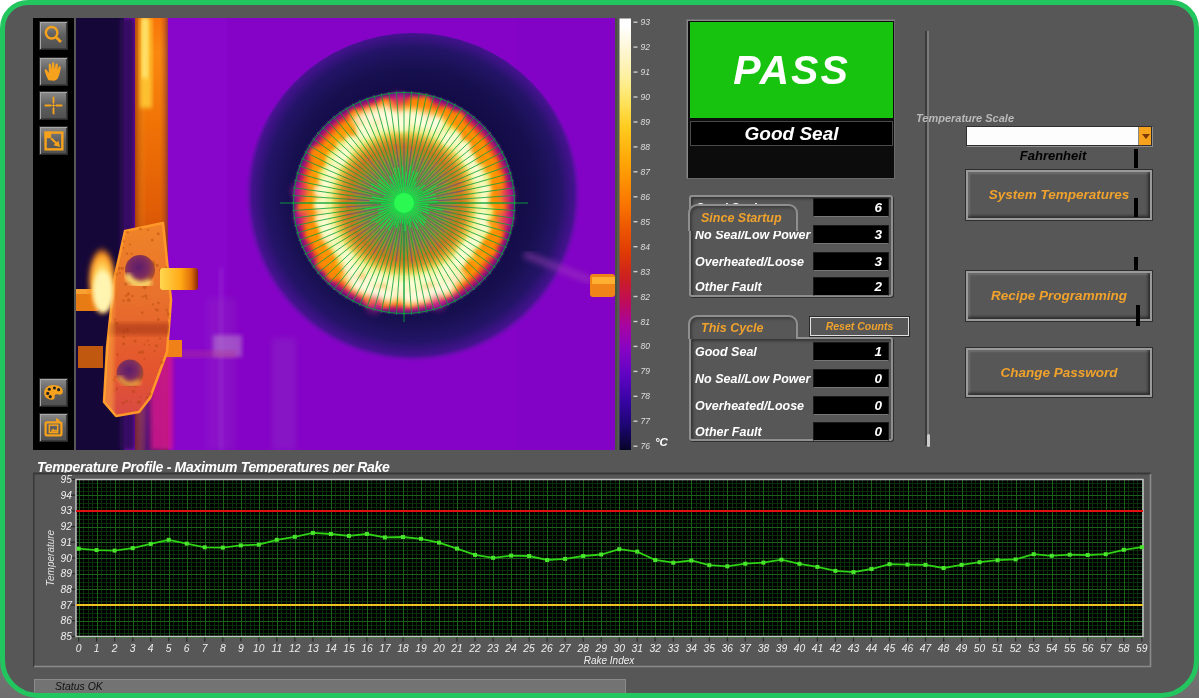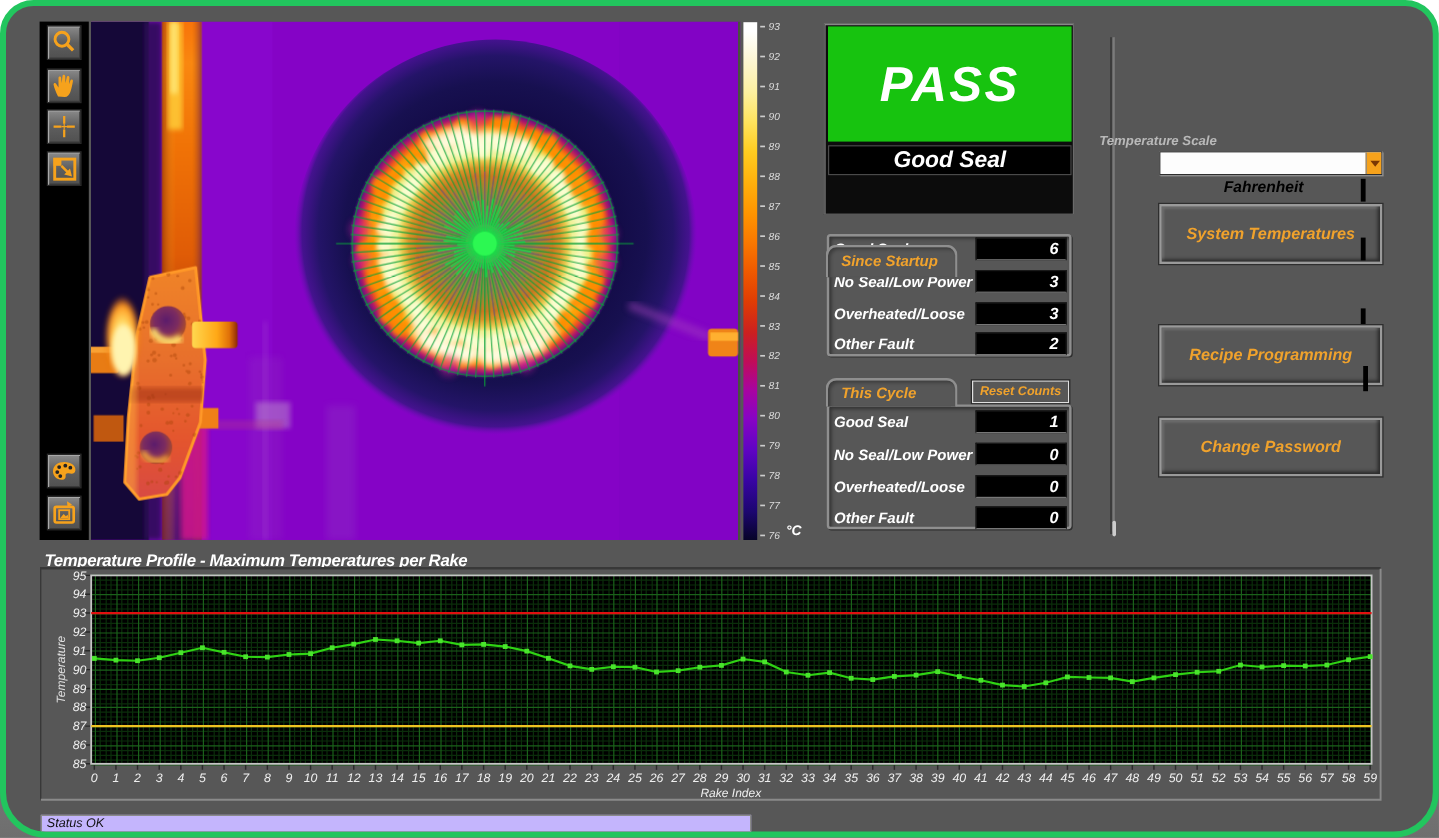--- a/index.html
+++ b/index.html
@@ -7,32 +7,32 @@
 .tbtn { position:absolute; left:34px; width:29px; height:29px; background:linear-gradient(180deg,#8a8a8a,#5e5e5e 50%,#505050); border:1px solid #2a2a2a; box-shadow: inset 1px 1px 0 #a8a8a8, inset -1px -1px 0 #3a3a3a; }
 .tbtn svg { display:block; margin:0 auto; }
 .passbox { position:absolute; left:681px; top:14px; width:209px; height:160px; background:#0c0c0c; border:1px solid #6a6a6a; box-shadow: inset 1px 1px 0 #888; }
 .passgreen { position:absolute; left:3px; top:2px; width:203px; height:96px; background:#17c30f; color:#fff; font-weight:bold; font-size:41px; text-align:center; line-height:96px; letter-spacing:2px; }
 .passlabel { position:absolute; left:3px; top:101px; width:203px; height:25px; background:#000; border:1px solid #4a4a4a; color:#fff; font-weight:bold; font-size:19px; text-align:center; line-height:23px; }
 .grpbox { position:absolute; background:#575757; border:2px solid #8f8f8f; border-radius:3px; box-shadow: inset 2px 2px 3px rgba(0,0,0,.4), 1px 1px 0 #2f2f2f; }
 .grptab { position:absolute; background:#575757; border:2px solid #8f8f8f; border-bottom:none; border-radius:9px 9px 0 0; color:#f0a22c; font-weight:bold; font-size:12.5px; box-shadow: inset 2px 2px 3px rgba(0,0,0,.3); z-index:3; }
 .row { position:absolute; left:690px; width:196px; height:18px; }
 .rowlab { position:absolute; left:0; top:1.5px; color:#fff; font-weight:bold; font-size:12.5px; white-space:nowrap; }
 .rowval { position:absolute; left:118px; top:-1px; width:76px; height:19px; background:#000; border:1px solid #1a1a1a; border-bottom-color:#777; color:#fff; font-weight:bold; font-size:13.5px; text-align:right; padding-right:6px; line-height:18px; }
-.resetbtn { position:absolute; left:805px; top:312px; width:81px; height:19px; background:#575757; border:1px solid #e0e0e0; outline:1px solid #2a2a2a; color:#f0a22c; font-weight:bold; font-size:10.5px; text-align:center; line-height:17px; }
+.resetbtn { position:absolute; left:805px; top:312px; width:99px; height:19px; background:#575757; border:1px solid #e0e0e0; outline:1px solid #2a2a2a; color:#f0a22c; font-weight:bold; font-size:10.5px; text-align:center; line-height:17px; }
 .sep { position:absolute; left:920px; top:26px; width:2px; height:414px; background:#3c3c3c; }
 .sep2 { position:absolute; left:922px; top:26px; width:1.5px; height:412px; background:#7b7b7b; }
 .tslabel { position:absolute; left:911px; top:107px; color:#b9b9b9; font-weight:bold; font-size:11px; }
 .dropdown { position:absolute; left:961px; top:121px; width:186px; height:20px; background:#fdfdfd; border:1px solid #2e2e2e; box-shadow: 1px 1px 0 #8f8f8f; }
 .ddtext { position:absolute; left:0; top:0; width:172px; text-align:center; color:#000; font-weight:bold; font-size:13px; line-height:18px;margin-top:20px; }
 .ddbtn { position:absolute; right:0; top:0; width:13px; height:18px; background:#f6a21c; border-left:1px solid #888; }
 .ddbtn:after { content:""; position:absolute; left:2.5px; top:7px; border-left:4px solid transparent; border-right:4px solid transparent; border-top:5px solid #7a3804; }
 .navbtn { position:absolute; left:961px; width:186px; background:#575757; border:2px solid #9a9a9a; outline:1px solid #2e2e2e; box-shadow: inset -2px -2px 3px rgba(0,0,0,.5), inset 2px 2px 2px rgba(255,255,255,.14); color:#f0a22c; font-weight:bold; font-size:13.5px; text-align:center; }
 .tick { position:absolute; width:4px; background:#000; }
 .charttitle { position:absolute; left:32px; top:454px; color:#fff; font-weight:bold; font-size:14px; letter-spacing:-0.3px; }
-.statusbar { position:absolute; left:29px; top:674px; width:592px; height:15px; background:#c4b5fd; border:1px solid #8a8a8a; color:#111; font-size:10.5px; line-height:13px; padding-left:4px; }
+.statusbar { position:absolute; left:29px; top:674px; width:592px; height:15px; background:#737373; border:1px solid #8a8a8a; color:#111; font-size:10.5px; line-height:13px; padding-left:20px; }
 </style></head>
 <body>
 <div class="win">
 
 <div class="tbar"></div>
 <div class="tbtn" style="top:16px">
  <svg width="27" height="27" viewBox="0 0 29 29">
         <circle cx="12.5" cy="11.5" r="6.2" fill="none" stroke="#f6a21c" stroke-width="2.6"></circle>
         <line x1="17" y1="16" x2="22.5" y2="21.5" stroke="#f6a21c" stroke-width="3"></line>
       </svg>

